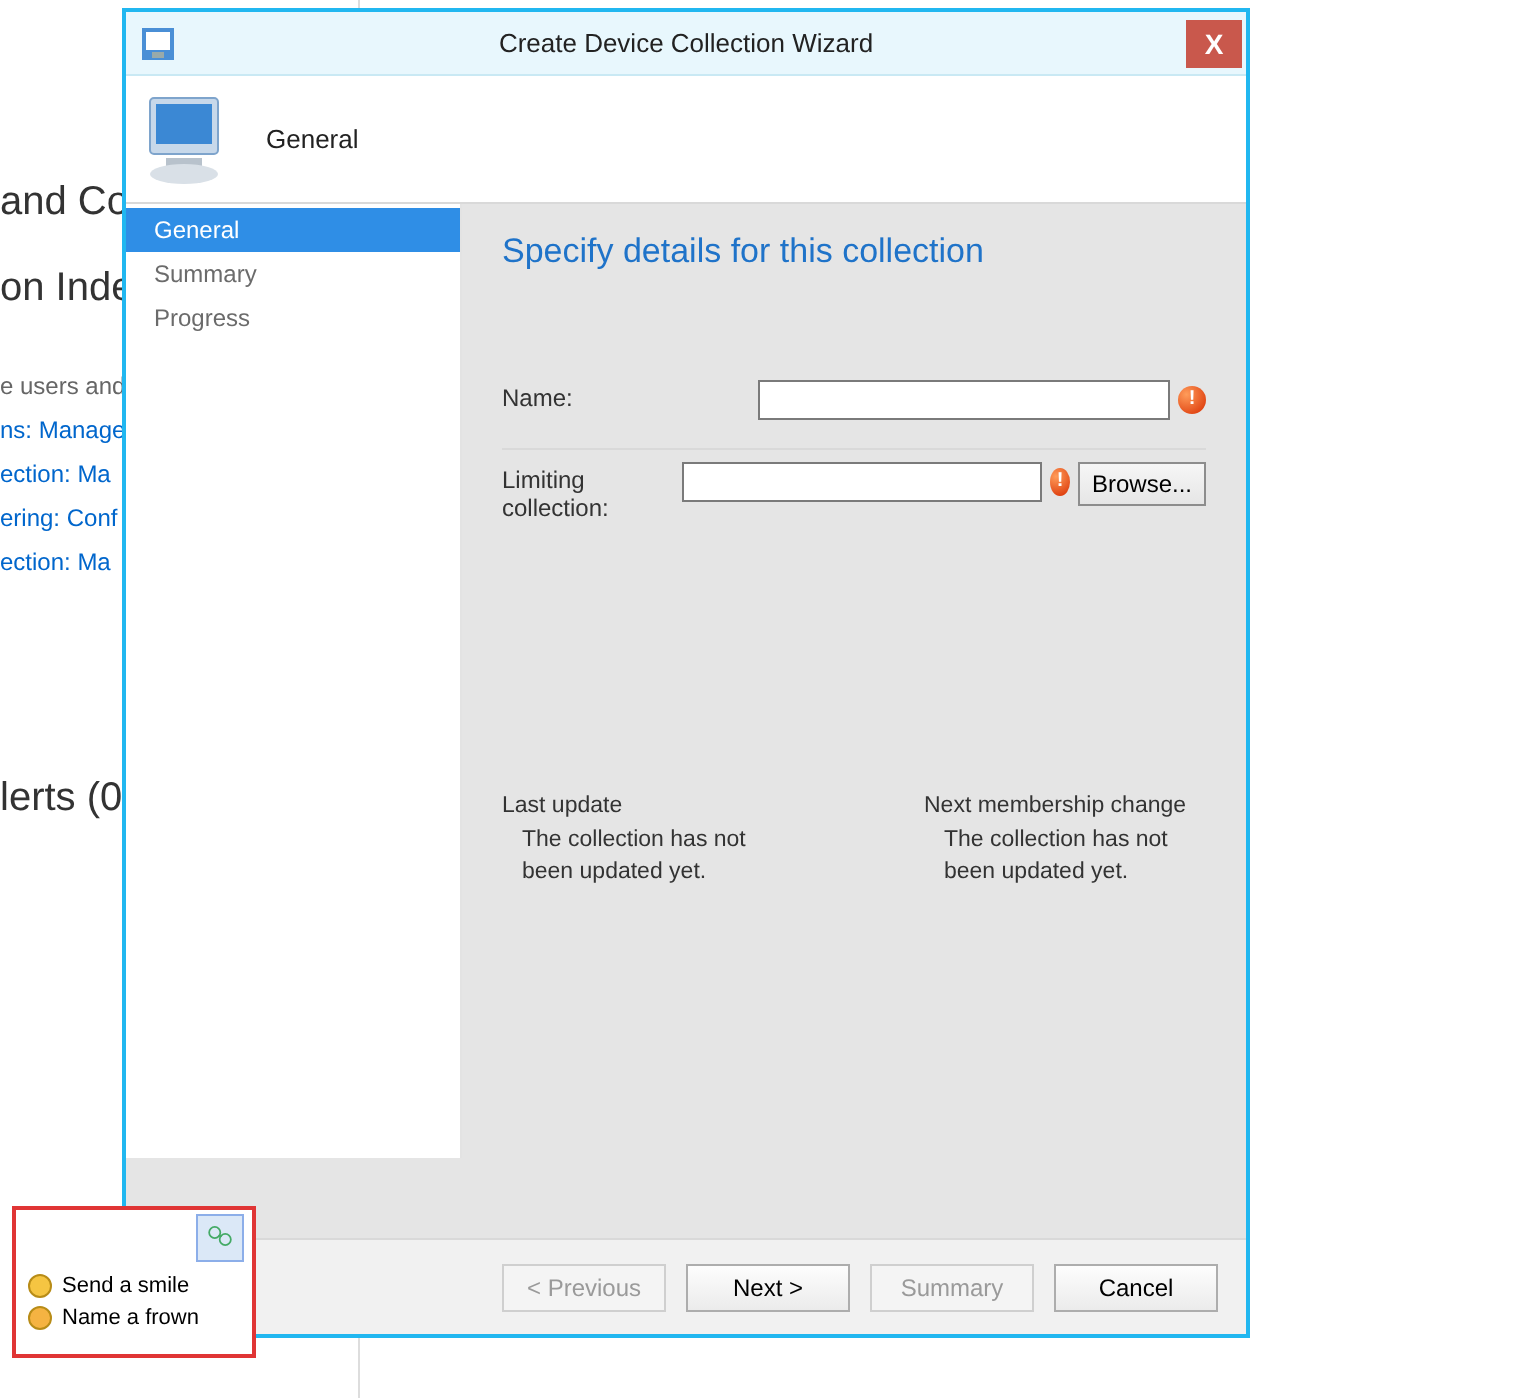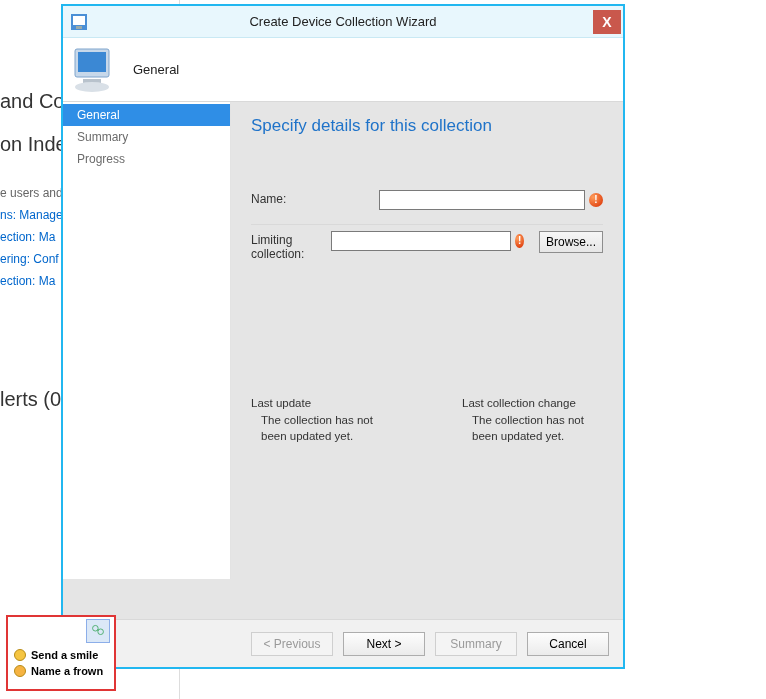--- a/index.html
+++ b/index.html
@@ -187,21 +187,21 @@
 
   .hr { border:0; border-top:1px solid #d9d9d9; margin: 8px 0 6px; }
   .hint {
     font-size: 11.5px;
     color: #333;
     line-height: 1.35;
     margin-bottom: 26px;
   }
 
   .browse-btn {
-    margin-left: 15px;
+    margin-left: 4px;
     width: 84px;
     height: 22px;
     border: 1px solid #8d8d8d;
     background: linear-gradient(#f6f6f6,#e6e6e6);
     font: inherit;
     cursor: pointer;
   }
 
   .info-row {
     display: flex;
@@ -238,27 +238,26 @@
     color: #9a9a9a;
     border-color: #cfcfcf;
     background: #f4f4f4;
     cursor: default;
   }
 
   
   .feedback {
     position: absolute;
     left: 6px;
-    bottom: 8px;
-    width: 110px;
+    bottom: 20px;
+    width: 122px;
     height: 76px;
     border: 2px solid #e03535;
     background: #fff;
     font-size: 11px;
-    font-weight: bold;
   }
   .fb-top{
     height: 30px;
     display:flex;
     justify-content:flex-end;
     align-items:flex-start;
   }
   .fb-icon{
     width:24px;height:24px;margin:2px 4px 0 0;
     border:1px solid #8caee9; background:#dbe8f7;
@@ -346,21 +345,21 @@
         <div class="valid-icon">!</div>
         <button class="browse-btn">Browse...</button>
       </div>
 
       <div class="info-row">
         <div class="info-block">
           <div class="lbl">Last update</div>
           <div class="val">The collection has not been updated yet.</div>
         </div>
         <div class="info-block">
-          <div class="lbl">Last collection change</div>
+          <div class="lbl">Next membership change</div>
           <div class="val">The collection has not been updated yet.</div>
         </div>
       </div>
 
     </div>
   </div>
 
   <div class="footer">
     <button class="wbtn" disabled="">&lt; Previous</button>
     <button class="wbtn">Next &gt;</button>

